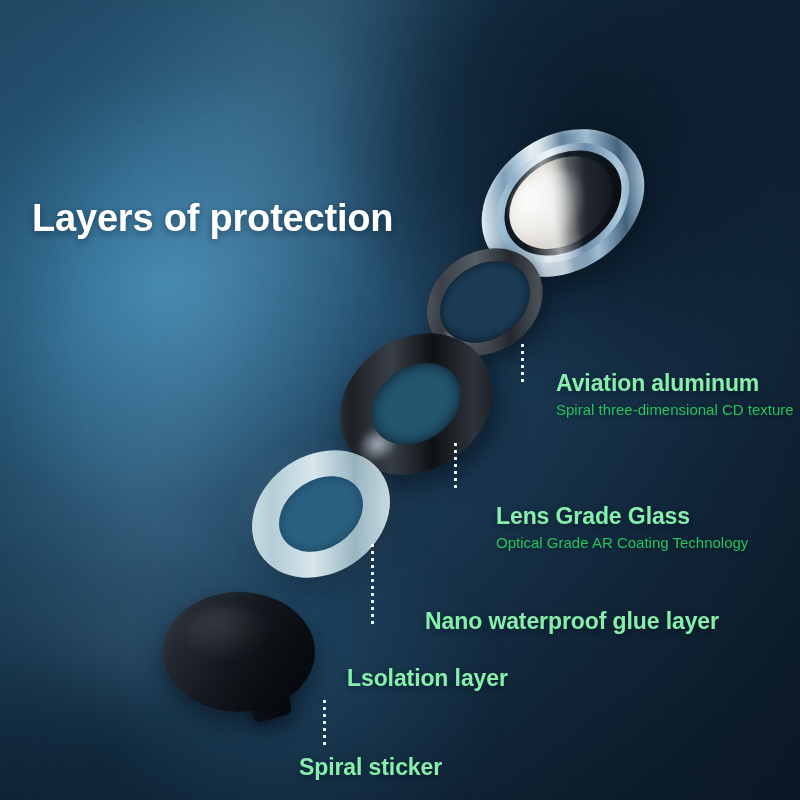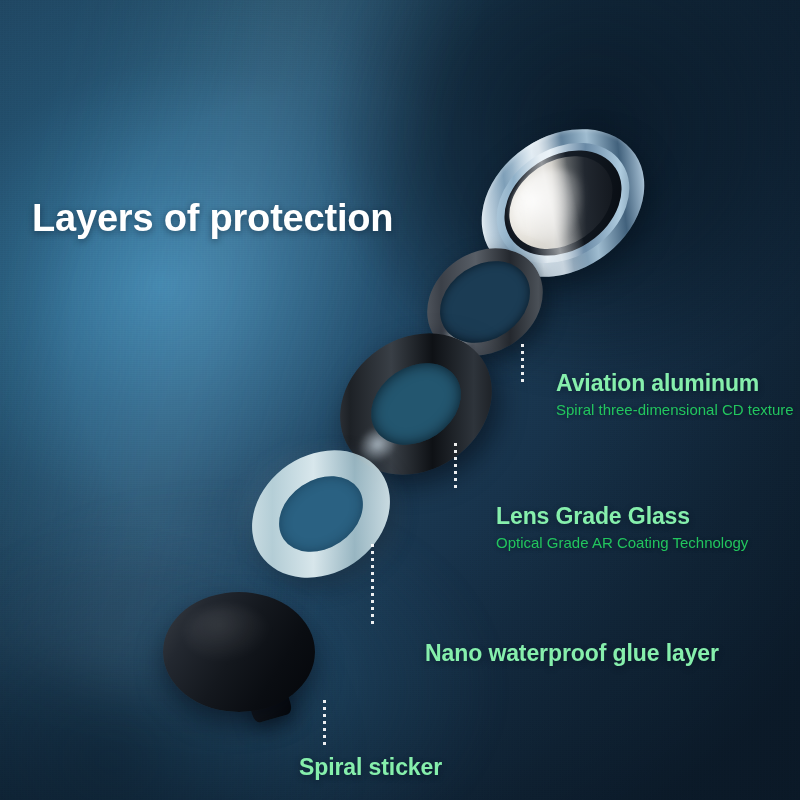--- a/index.html
+++ b/index.html
@@ -337,21 +337,21 @@
   .callout .sub {
     margin-top: 3px;
     color: #22c55e;
     font-size: 15px;
     font-weight: normal;
     line-height: 1.30;
     text-shadow: 0 1px 4px rgba(4,16,28,0.40);
   }
   .c-alum { left: 556px; top: 370px; width: 240px; }
   .c-lens { left: 496px; top: 503px; width: 300px; }
-  .c-glue { left: 425px; top: 640px; width: 340px; }
+  .c-glue { left: 425px; top: 608px; width: 340px; }
   .c-iso  { left: 347px; top: 665px; width: 260px; }
   .c-rel  { left: 299px; top: 754px; width: 260px; }
 </style>
 </head>
 <body>
 
 <div id="stage">
 
   <div class="bg-base"></div>
   <div class="bg-glow-main"></div>
@@ -402,18 +402,21 @@
 
   <div class="callout c-lens">
     <div class="ttl">Lens Grade Glass</div>
     <div class="sub">Optical Grade AR Coating Technology</div>
   </div>
 
   <div class="callout c-glue">
     <div class="ttl">Nano waterproof glue layer</div>
   </div>
 
+  <div class="callout c-iso">
+    <div class="ttl">Lsolation layer</div>
+  </div>
 
   <div class="callout c-rel">
     <div class="ttl">Spiral sticker</div>
   </div>
 
 </div>
 
 </body></html>

